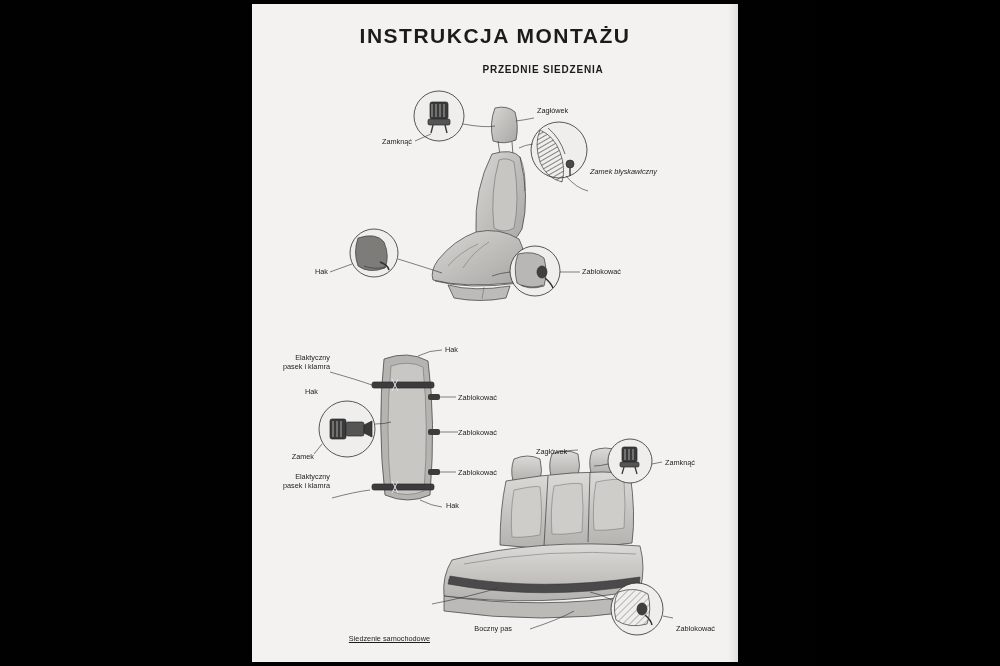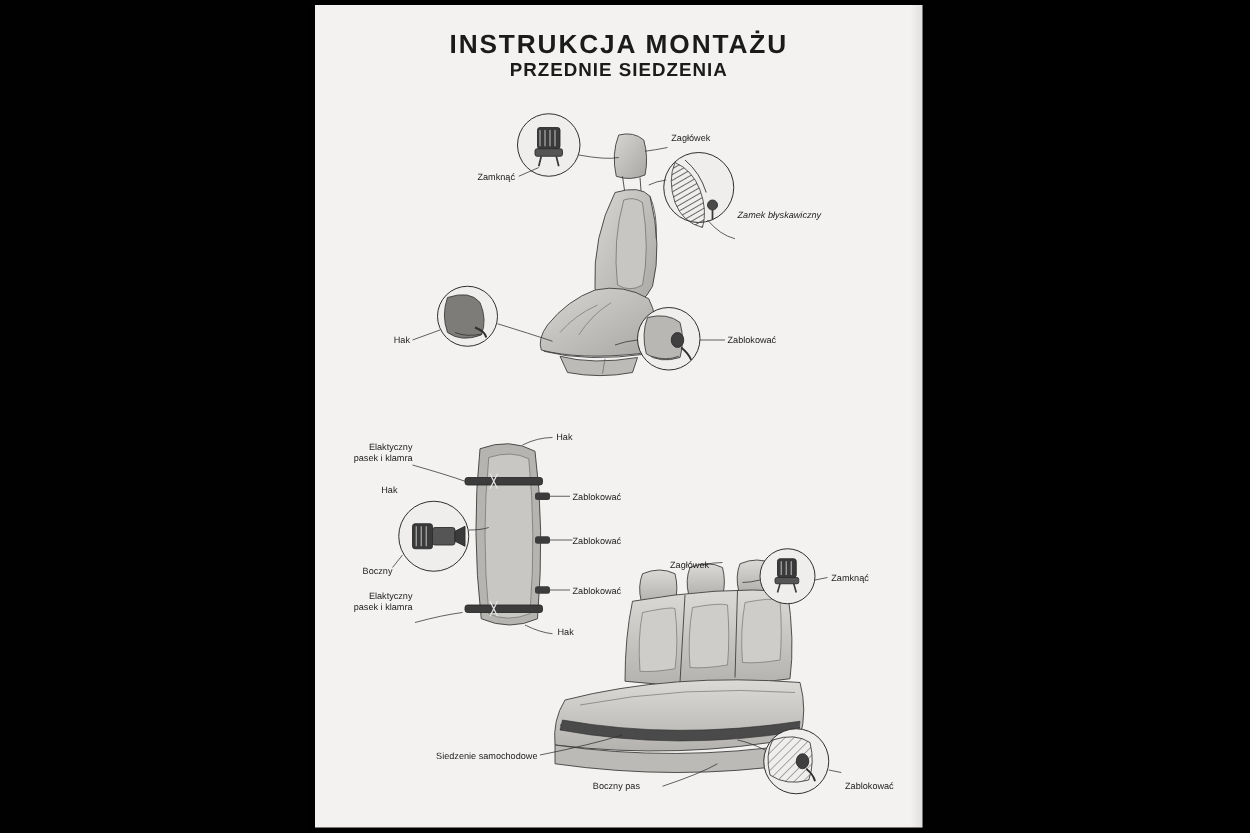--- a/index.html
+++ b/index.html
@@ -44,23 +44,24 @@
     font-weight: bold;
     letter-spacing: 1px;
     color: #1b1b1b;
   }
   #main-title {
     top: 20px;
     font-size: 21px;
     letter-spacing: 1.5px;
   }
   #front-title {
-    top: 44px;
-    font-size: 15px;
+    top: 60px;
+    font-size: 10px;
     letter-spacing: 0.8px;
+    padding-left: 48px;
   }
   #rear-title {
     top: 322px;
     font-size: 12.5px;
     letter-spacing: 0.8px;
   }
   .svg-layer {
     position: absolute;
     left: 0; top: 0;
     width: 486px;
@@ -251,24 +252,24 @@
     <div class="lbl r" style="left:28px; top:263px; width:48px;">Hak</div>
     <div class="lbl" style="left:330px; top:263px;">Zablokować</div>
 
     <div class="lbl r" style="left:0px; top:349px; width:78px;">Elaktyczny
 pasek i klamra</div>
     <div class="lbl" style="left:193px; top:341px;">Hak</div>
     <div class="lbl r" style="left:26px; top:383px; width:40px;">Hak</div>
     <div class="lbl" style="left:206px; top:389px;">Zablokować</div>
     <div class="lbl" style="left:206px; top:424px;">Zablokować</div>
     <div class="lbl" style="left:206px; top:464px;">Zablokować</div>
-    <div class="lbl r" style="left:14px; top:448px; width:48px;">Boczny</div>
+    <div class="lbl r" style="left:14px; top:448px; width:48px;">Zamek</div>
     <div class="lbl r" style="left:0px; top:468px; width:78px;">Elaktyczny
 pasek i klamra</div>
     <div class="lbl" style="left:194px; top:497px;">Hak</div>
     <div class="lbl" style="left:284px; top:443px;">Zagłówek</div>
     <div class="lbl" style="left:413px; top:454px;">Zamknąć</div>
-    <div class="lbl r" style="left:72px; top:596px; width:106px;">Siedzenie samochodowe</div>
+    <div class="lbl r" style="left:72px; top:630px; width:106px;text-decoration:underline;">Siedzenie samochodowe</div>
     <div class="lbl r" style="left:196px; top:620px; width:64px;">Boczny pas</div>
     <div class="lbl" style="left:424px; top:620px;">Zablokować</div>
 
   </div>
 </div>
 
 </body></html>

